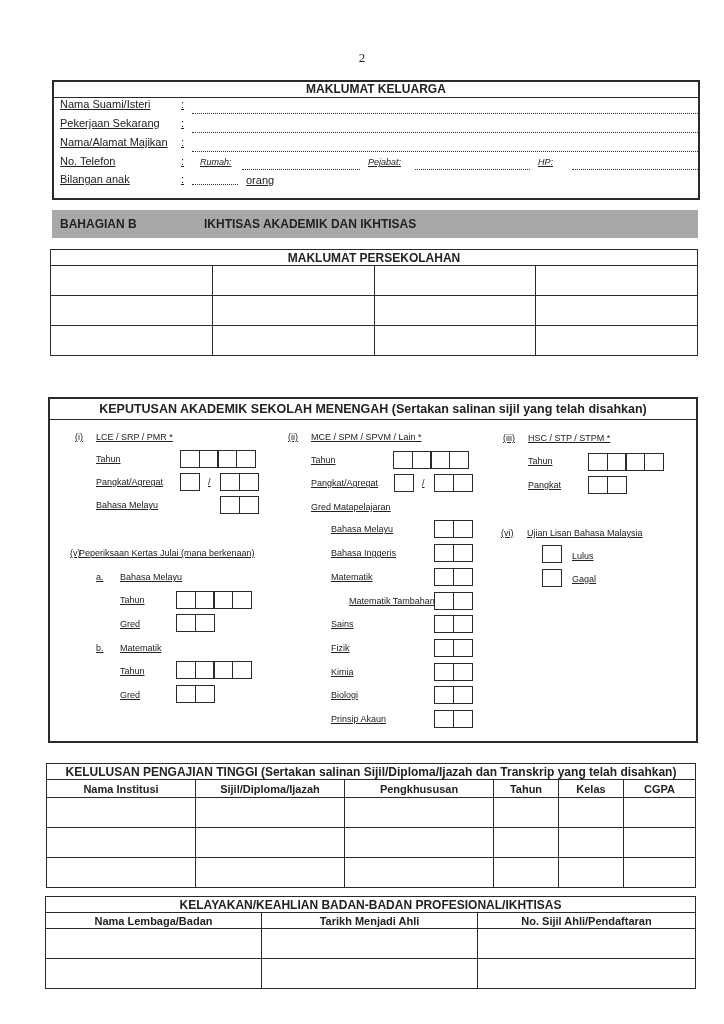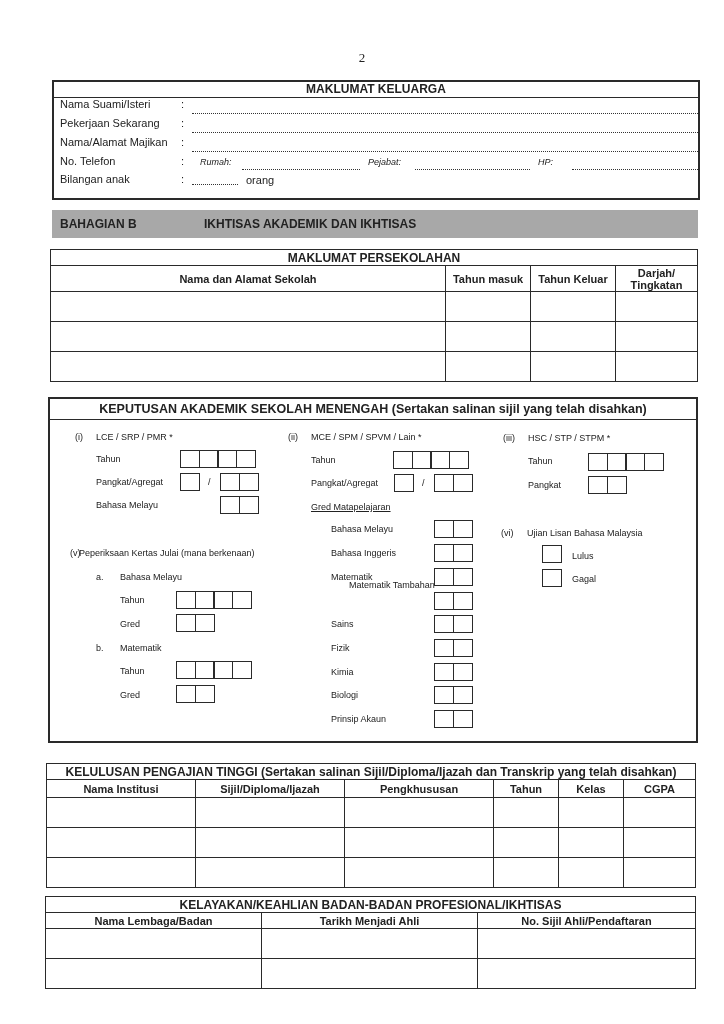--- a/index.html
+++ b/index.html
@@ -2,21 +2,21 @@
 <html><head>
 <meta charset="utf-8">
 <style>
   html, body { margin:0; padding:0; }
   body { width:724px; height:1024px; background:#fff; position:relative; overflow:hidden;
          font-family:"Liberation Sans", sans-serif; color:#222; }
   .abs { position:absolute; }
   .pageno { left:0; width:724px; top:50px; text-align:center; font-family:"Liberation Serif", serif; font-size:13px; }
   .box { position:absolute; border:2px solid #2a2a2a; box-sizing:border-box; }
   .hdr { font-weight:bold; font-size:12px; text-align:center; }
-  .lbl { position:absolute; font-size:11px; white-space:nowrap; }
+  .lbl { position:absolute; font-size:11px; white-space:nowrap;text-decoration:underline; }
   .small { font-size:9px; }
   .dots { position:absolute; border-bottom:1.5px dotted #333; height:0; }
   table.grid { border-collapse:collapse; position:absolute; }
   table.grid td, table.grid th { border:1.5px solid #2a2a2a; font-size:11px; font-weight:bold; text-align:center; padding:0; }
   .cells { position:absolute; display:flex; }
   .cells span { width:20px; height:18px; border:1.5px solid #2a2a2a; box-sizing:border-box; margin-left:-1.5px; }
   .cells span:first-child { margin-left:0; }
   .chk { position:absolute; width:20px; height:18px; border:1.5px solid #2a2a2a; box-sizing:border-box; }
   .grey { position:absolute; left:52px; top:210px; width:646px; height:28px; background:#a8a8a8; }
   .grey span { position:absolute; top:7px; font-weight:bold; font-size:12px; color:#222; }
@@ -55,26 +55,20 @@
 <div class="grey">
   <span style="left:8px;">BAHAGIAN B</span>
   <span style="left:152px;">IKHTISAS AKADEMIK DAN IKHTISAS</span>
 </div>
 
 <table class="grid" style="left:50px;top:249px;width:648px;">
   <tbody>
       <tr style="height:16px;">
         <th colspan="4" style="font-size:12px;">MAKLUMAT PERSEKOLAHAN</th>
       </tr>
-  <tr style="height:26px;">
-    <th style="width:394px;">Nama dan Alamat Sekolah</th>
-    <th style="width:84px;">Tahun masuk</th>
-    <th style="width:84px;">Tahun Keluar</th>
-    <th>Darjah/ Tingkatan</th>
-  </tr>
   <tr style="height:30px;">
         <td></td>
         <td></td>
         <td></td>
         <td></td>
       </tr>
   <tr style="height:30px;">
         <td></td>
         <td></td>
         <td></td>
@@ -145,21 +139,21 @@
 <div class="lbl small" style="left:331px;top:548px;">Bahasa Inggeris</div>
 <div class="cells" style="left:434px;top:544px;">
     <span></span>
     <span></span>
   </div>
 <div class="lbl small" style="left:331px;top:572px;">Matematik</div>
 <div class="cells" style="left:434px;top:568px;">
     <span></span>
     <span></span>
   </div>
-<div class="lbl small" style="left:331px;top:580px;padding-left:18px;">Matematik Tambahan</div>
+<div class="lbl small" style="left:331px;top:596px;padding-left:18px;">Matematik Tambahan</div>
 <div class="cells" style="left:434px;top:592px;">
     <span></span>
     <span></span>
   </div>
 <div class="lbl small" style="left:331px;top:619px;">Sains</div>
 <div class="cells" style="left:434px;top:615px;">
     <span></span>
     <span></span>
   </div>
 <div class="lbl small" style="left:331px;top:643px;">Fizik</div>

